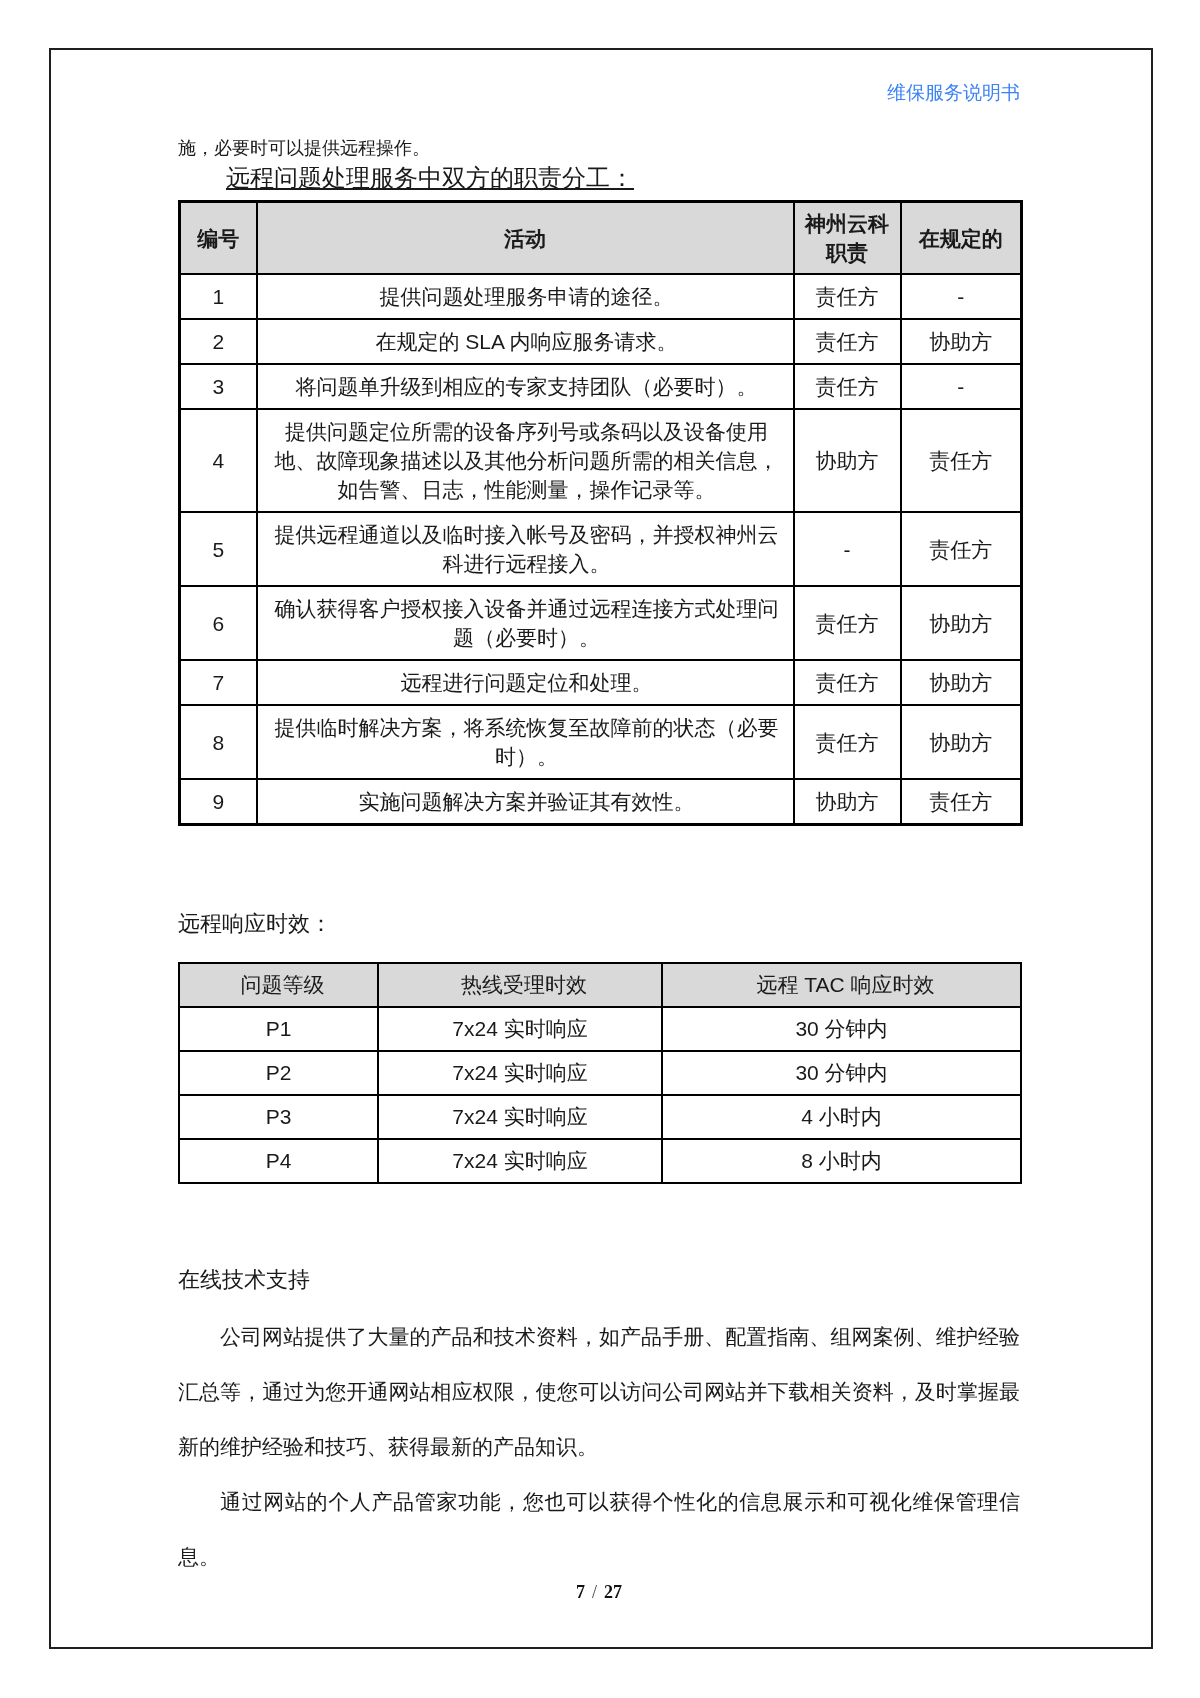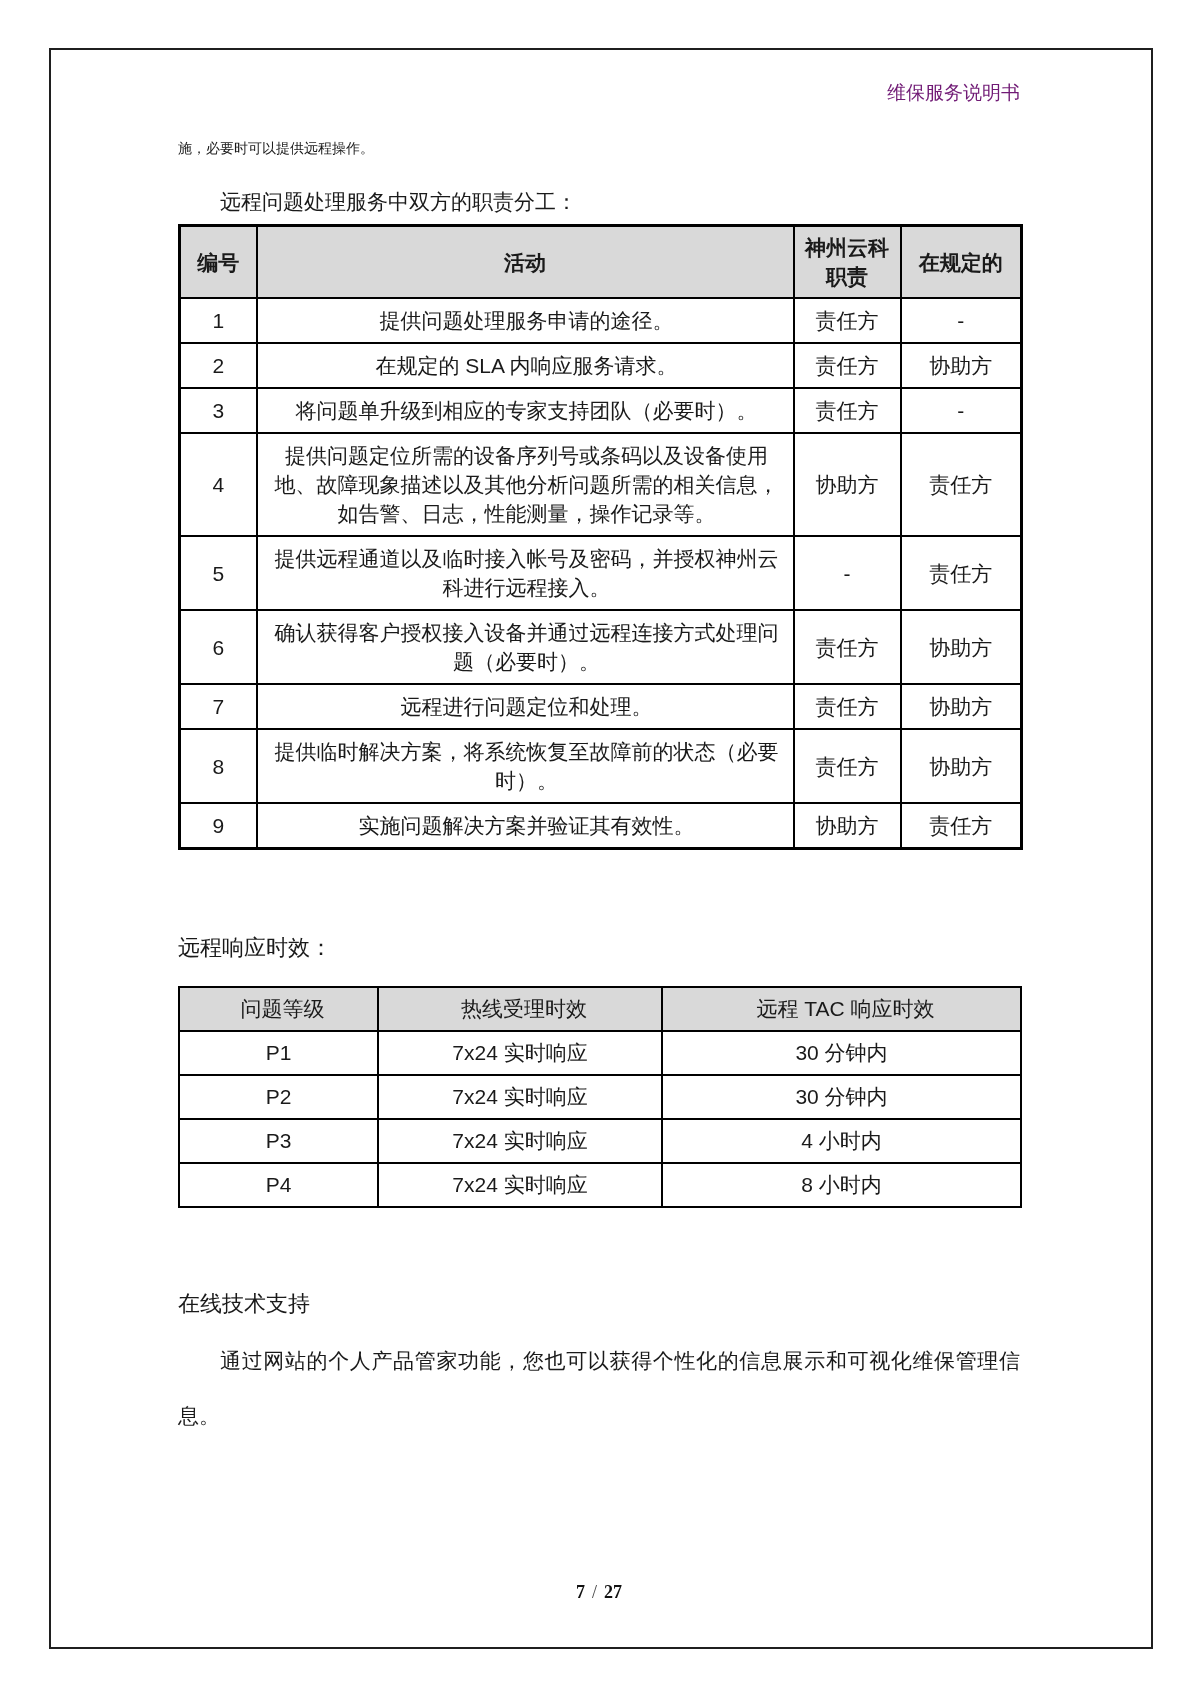--- a/index.html
+++ b/index.html
@@ -15,32 +15,32 @@
     background:#ffffff; overflow:hidden;
   }
   .page-border {
     position:absolute; left:49px; top:48px; width:1104px; height:1601px;
     border:2px solid #1f1f1f;
   }
   .doc-header {
     position:absolute; top:80px; left:178px; width:842px;
     text-align:right;
     font-family:"Liberation Serif","DejaVu Serif",serif;
-    font-size:19px; color:#701a75;
+    font-size:19px; color:#3b82f6;
   }
   .content {
     position:absolute; left:178px; top:0; width:842px;
   }
   .intro-line {
     margin-top:133px;
-    font-size:14px; line-height:30px;
+    font-size:18px; line-height:30px;
   }
   .tbl-caption {
-    margin-top:24px; padding-left:2em;
-    font-size:21px; line-height:30px;
+    padding-left:2em;
+    font-size:24px; line-height:30px;text-decoration:underline;
   }
   table { border-collapse:collapse; width:842px; table-layout:fixed; }
   .resp-table { margin-top:7px; border:3px solid #000; }
   .resp-table th, .resp-table td {
     border:2px solid #000;
     font-size:21px; font-weight:400;
     vertical-align:middle;
     line-height:29px;
   }
   .resp-table th {
@@ -208,20 +208,21 @@
         <tr>
           <td>P4</td>
           <td>7x24 实时响应</td>
           <td>8 小时内</td>
         </tr>
       </tbody>
     </table>
 
     <div class="section-heading">在线技术支持</div>
 
+    <p class="body-para">公司网站提供了大量的产品和技术资料，如产品手册、配置指南、组网案例、维护经验汇总等，通过为您开通网站相应权限，使您可以访问公司网站并下载相关资料，及时掌握最新的维护经验和技巧、获得最新的产品知识。</p>
     <p class="body-para">通过网站的个人产品管家功能，您也可以获得个性化的信息展示和可视化维保管理信息。</p>
 
   </div>
 
   <div class="doc-footer">
     <span class="pg-num">7</span><span class="pg-sep">/</span><span class="pg-num">27</span>
   </div>
 </div>
 
 </body></html>

